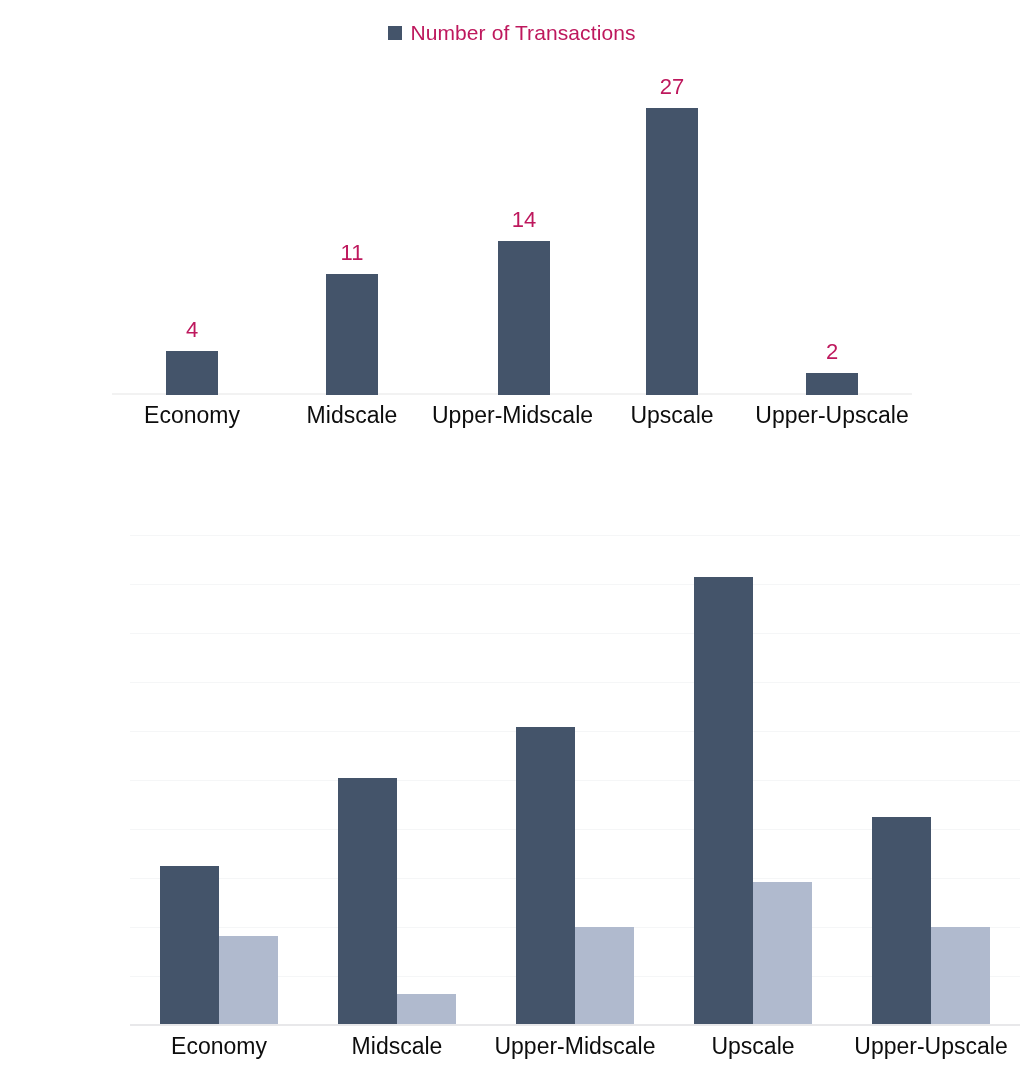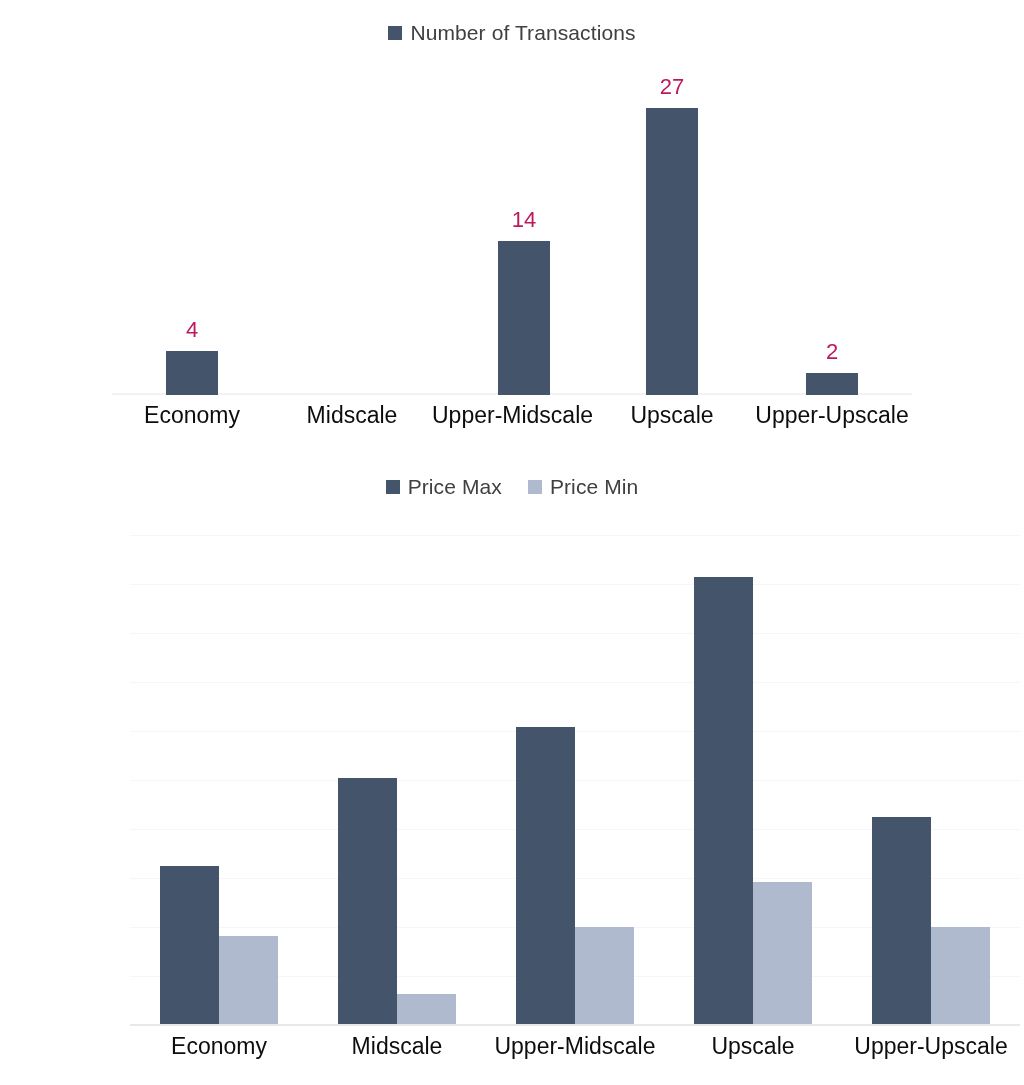--- a/index.html
+++ b/index.html
@@ -29,21 +29,21 @@
     display: flex;
     align-items: center;
     gap: 8px;
   }
   .legend-swatch {
     width: 14px; height: 14px;
     display: inline-block;
   }
   .legend-label {
     font-size: 21px;
-    color: #404040;
+    color: #be185d;
     letter-spacing: .1px;
     white-space: nowrap;
   }
 
   
   #chart-transactions {
     position: absolute;
     left: 0; top: 0;
     width: 1024px; height: 455px;
   }
@@ -188,20 +188,24 @@
 
     <div class="axis-line-1"></div>
 
     <div class="plot1">
 
       <div class="cat-slot-1" style="left:0px">
         <div class="bar1" style="height:44px"></div>
         <div class="bar1-label" style="bottom:52px">4</div>
       </div>
 
+      <div class="cat-slot-1" style="left:160px">
+        <div class="bar1" style="height:121px"></div>
+        <div class="bar1-label" style="bottom:129px">11</div>
+      </div>
 
       <div class="cat-slot-1" style="left:332px">
         <div class="bar1" style="height:154px"></div>
         <div class="bar1-label" style="bottom:162px">14</div>
       </div>
 
       <div class="cat-slot-1" style="left:480px">
         <div class="bar1" style="height:287px"></div>
         <div class="bar1-label" style="bottom:295px">27</div>
       </div>
@@ -216,30 +220,20 @@
       <div>Economy</div>
       <div>Midscale</div>
       <div>Upper-Midscale</div>
       <div>Upscale</div>
       <div>Upper-Upscale</div>
     </div>
   </div>
 
   <div id="chart-prices">
 
-    <div class="legend">
-      <div class="legend-entry">
-        <span class="legend-swatch" style="background:#44546a"></span>
-        <span class="legend-label">Price Max</span>
-      </div>
-      <div class="legend-entry">
-        <span class="legend-swatch" style="background:#b0bace"></span>
-        <span class="legend-label">Price Min</span>
-      </div>
-    </div>
 
 
     <div class="plot2">
 
       <div class="gridline" style="top:0px"></div>
       <div class="gridline" style="top:49px"></div>
       <div class="gridline" style="top:98px"></div>
       <div class="gridline" style="top:147px"></div>
       <div class="gridline" style="top:196px"></div>
       <div class="gridline" style="top:245px"></div>

